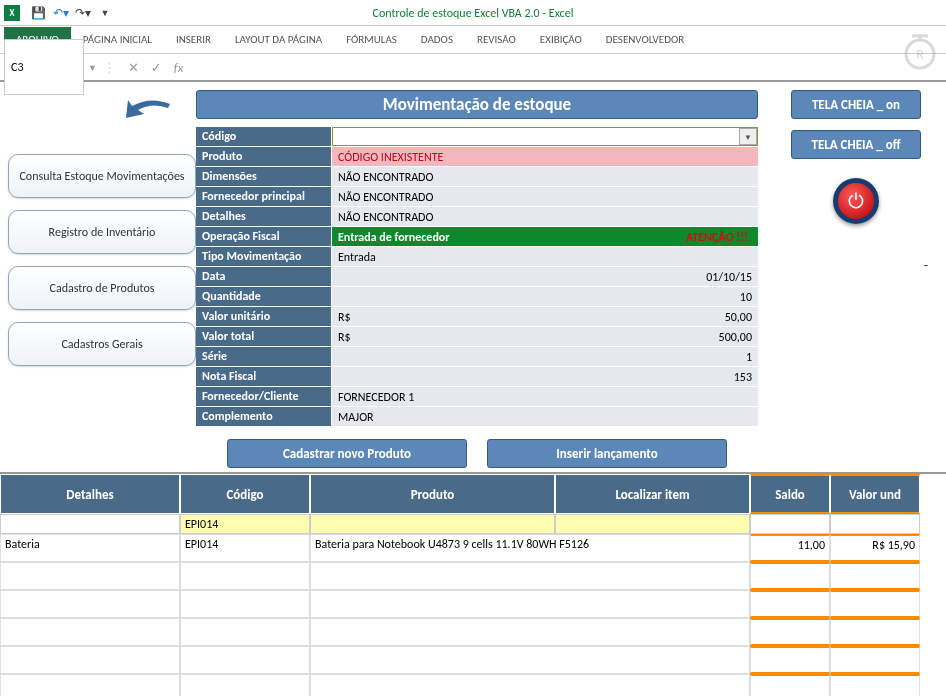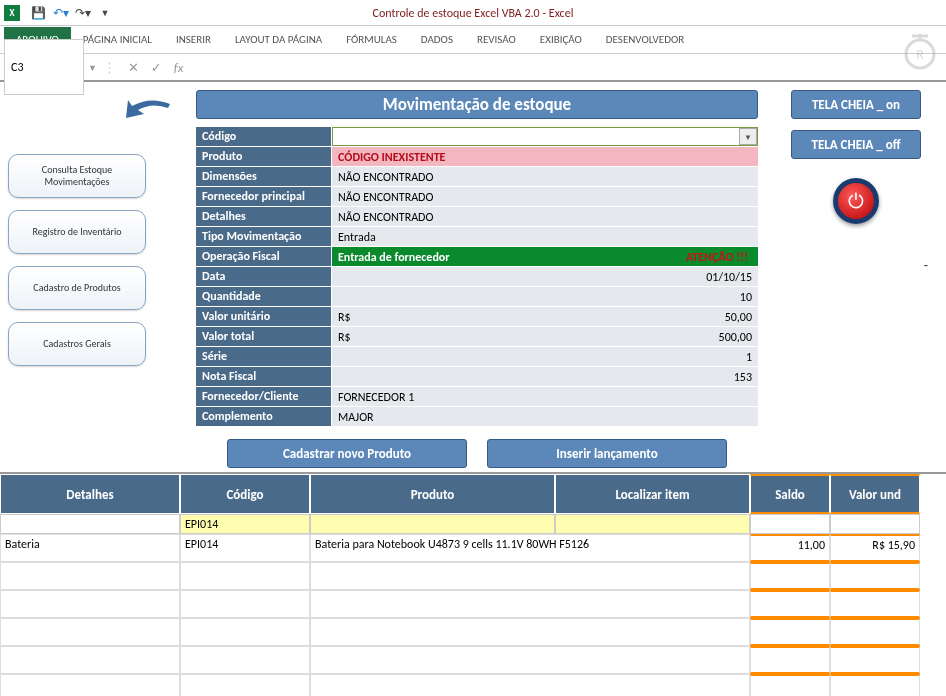--- a/index.html
+++ b/index.html
@@ -1,40 +1,40 @@
 <!DOCTYPE html>
 <html><head>
 <meta charset="utf-8">
 <style>
 *{box-sizing:border-box;margin:0;padding:0;font-family:Calibri,Arial,sans-serif}
 body{background:#fff;width:946px;height:696px;overflow:hidden;position:relative}
 .qat{height:26px;background:#fff;border-bottom:1px solid #ccc;display:flex;align-items:center;padding:0 4px;font-size:12px;position:relative}
 .qat .xlico{width:16px;height:16px;background:#107c41;margin-right:8px;display:flex;align-items:center;justify-content:center;color:#fff;font-size:9px;font-weight:bold}
 .qat .ic{width:22px;height:20px;display:flex;align-items:center;justify-content:center;color:#444;cursor:pointer}
-.qat .title{position:absolute;left:50%;transform:translateX(-50%);color:#7f1d1d;font-size:12px}
+.qat .title{position:absolute;left:50%;transform:translateX(-50%);color:#15803d;font-size:12px}
 .ribbon{height:28px;display:flex;align-items:center;padding:0 4px;border-bottom:1px solid #ccc;font-size:12px}
 .ribbon .tab{padding:6px 12px;color:#555;cursor:pointer;text-transform:uppercase;font-size:11px}
 .ribbon .tab.active{background:#217346;color:#fff}
 .fbar{height:28px;display:flex;align-items:center;border-bottom:2px solid #999;font-size:13px}
 .fbar .namebox{width:80px;border:1px solid #ccc;margin:2px 4px;padding:20px 6px;font-size:12px;background:#fff}
 .fbar .sep{color:#ccc;padding:0 6px}
 .fbar .fxic{color:#999;padding:0 6px;font-size:13px}
 .workspace{position:relative;height:614px}
 .leftpane{position:absolute;left:8px;top:12px;width:180px}
 .arrow{position:absolute;left:120px;top:12px;width:60px;height:30px}
-.sidebtn{width:138px;height:44px;margin-bottom:12px;background:linear-gradient(#fff,#eef3f8);border:1px solid #8aa5c4;border-radius:10px;display:flex;align-items:center;justify-content:center;text-align:center;font-size:10px;color:#333;cursor:pointer;box-shadow:0 1px 2px rgba(0,0,0,0.15);padding:4px 1px;line-height:1.2}
+.sidebtn{width:188px;height:44px;margin-bottom:12px;background:linear-gradient(#fff,#eef3f8);border:1px solid #8aa5c4;border-radius:10px;display:flex;align-items:center;justify-content:center;text-align:center;font-size:12px;color:#333;cursor:pointer;box-shadow:0 1px 2px rgba(0,0,0,0.15);padding:4px 1px;line-height:1.2}
 .sidebtn:first-of-type{margin-top:60px}
 .mainform{position:absolute;left:196px;top:8px;width:562px}
 .formtitle{background:#5b88b8;color:#ffffff;font-weight:bold;font-size:17px;text-align:center;padding:3px 0;border:1px solid #345b85;border-radius:3px;margin-bottom:8px}
 .formrow{display:flex;height:20px;font-size:12px;border-bottom:1px solid #fff}
 .formrow .lbl{width:136px;background:#4a6a8a;color:#fff;font-weight:bold;padding:2px 6px;border-right:1px solid #fff}
 .formrow .val{flex:1;background:#e5e9ee;padding:2px 6px;position:relative;display:flex;align-items:center}
 .formrow .val.codeval{background:#fff;border:1px solid #7a9940}
 .formrow .val.codeval .dd{position:absolute;right:0;top:0;bottom:0;width:18px;border:1px solid #aaa;background:#eee;display:flex;align-items:center;justify-content:center;font-size:8px;color:#555}
-.formrow .val.red{background:#f4b6bf;color:#b30c1c;font-weight:bold}
+.formrow .val.red{background:#f4b6bf;color:#b30c1c;font-weight:normal}
 .formrow .val.green{background:#0a8a2c;color:#fff;font-weight:bold;justify-content:space-between}
 .formrow .val.green .warn{color:#c41414;background:#0a8a2c;padding:0 4px}
 .formrow .val.right{justify-content:flex-end}
 .formrow .val .cur{margin-right:auto}
 .actionrow{display:flex;gap:20px;margin-top:12px;justify-content:center}
 .actbtn{flex:0 0 240px;background:#5b88b8;color:#fff;border:1px solid #345b85;border-radius:3px;padding:6px 0;text-align:center;font-size:13px;font-weight:bold;cursor:pointer}
 .rightpane{position:absolute;right:10px;top:8px;width:160px;text-align:center}
 .rbt{display:inline-block;width:130px;background:#5b88b8;color:#fff;font-size:13px;font-weight:bold;padding:6px 4px;border:1px solid #345b85;border-radius:3px;margin-bottom:11px;cursor:pointer}
 .pwrbtn{width:46px;height:46px;border-radius:50%;background:radial-gradient(circle at 40% 35%,#ff5a5a,#b30000);border:5px solid #1b3a6e;margin:8px auto;display:flex;align-items:center;justify-content:center;color:#fff;font-size:20px;box-shadow:0 2px 4px rgba(0,0,0,0.4);cursor:pointer}
 .dash{position:absolute;right:18px;top:175px;color:#333;font-size:14px}
@@ -130,29 +130,29 @@
       </div>
   <div class="formrow">
         <div class="lbl">Fornecedor principal</div>
         <div class="val">NÃO ENCONTRADO</div>
       </div>
   <div class="formrow">
         <div class="lbl">Detalhes</div>
         <div class="val">NÃO ENCONTRADO</div>
       </div>
   <div class="formrow">
-        <div class="lbl">Tipo Movimentação</div>
-        <div class="val">Entrada</div>
-      </div>
-  <div class="formrow">
         <div class="lbl">Operação Fiscal</div>
         <div class="val green">
           <span>Entrada de fornecedor</span>
           <span class="warn">ATENÇÃO !!!</span>
         </div>
+      </div>
+  <div class="formrow">
+        <div class="lbl">Tipo Movimentação</div>
+        <div class="val">Entrada</div>
       </div>
   <div class="formrow">
         <div class="lbl">Data</div>
         <div class="val right">01/10/15</div>
       </div>
   <div class="formrow">
         <div class="lbl">Quantidade</div>
         <div class="val right">10</div>
       </div>
   <div class="formrow">

